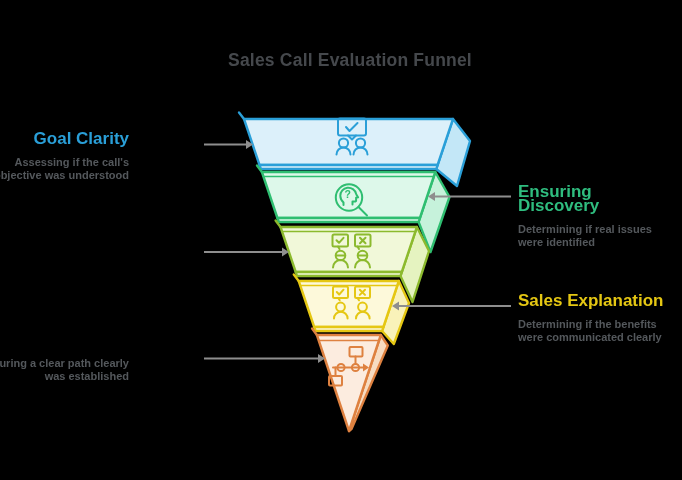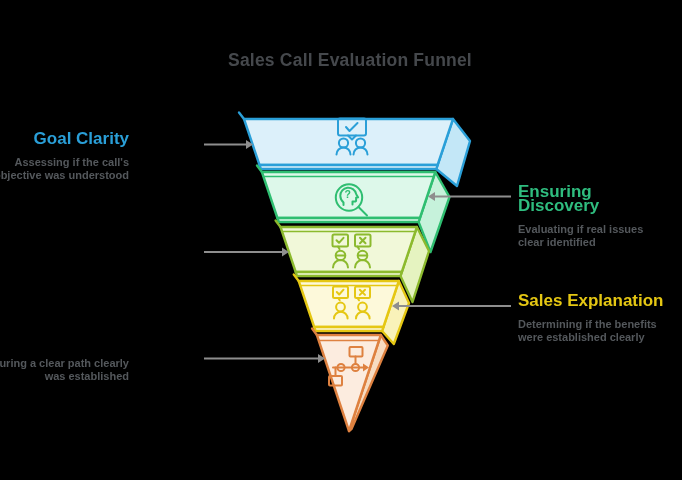--- a/index.html
+++ b/index.html
@@ -160,26 +160,26 @@
     </g>
   </svg>
 
   <div class="lbl left" style="top:132px">
     <div class="t t0">Goal Clarity</div>
     <div class="d">Assessing if the call's objective was understood</div>
   </div>
 
   <div class="lbl right" style="top:185px">
     <div class="t t1">Ensuring Discovery</div>
-    <div class="d">Evaluating if real issues clear identified</div>
+    <div class="d">Determining if real issues were identified</div>
   </div>
 
 
   <div class="lbl right" style="top:294px">
     <div class="t t3">Sales Explanation</div>
-    <div class="d">Determining if the benefits were established clearly</div>
+    <div class="d">Determining if the benefits were communicated clearly</div>
   </div>
 
   <div class="lbl left" style="top:347px">
     <div class="d">Ensuring a clear path clearly was established</div>
   </div>
 
 </div>
 
 </body></html>

